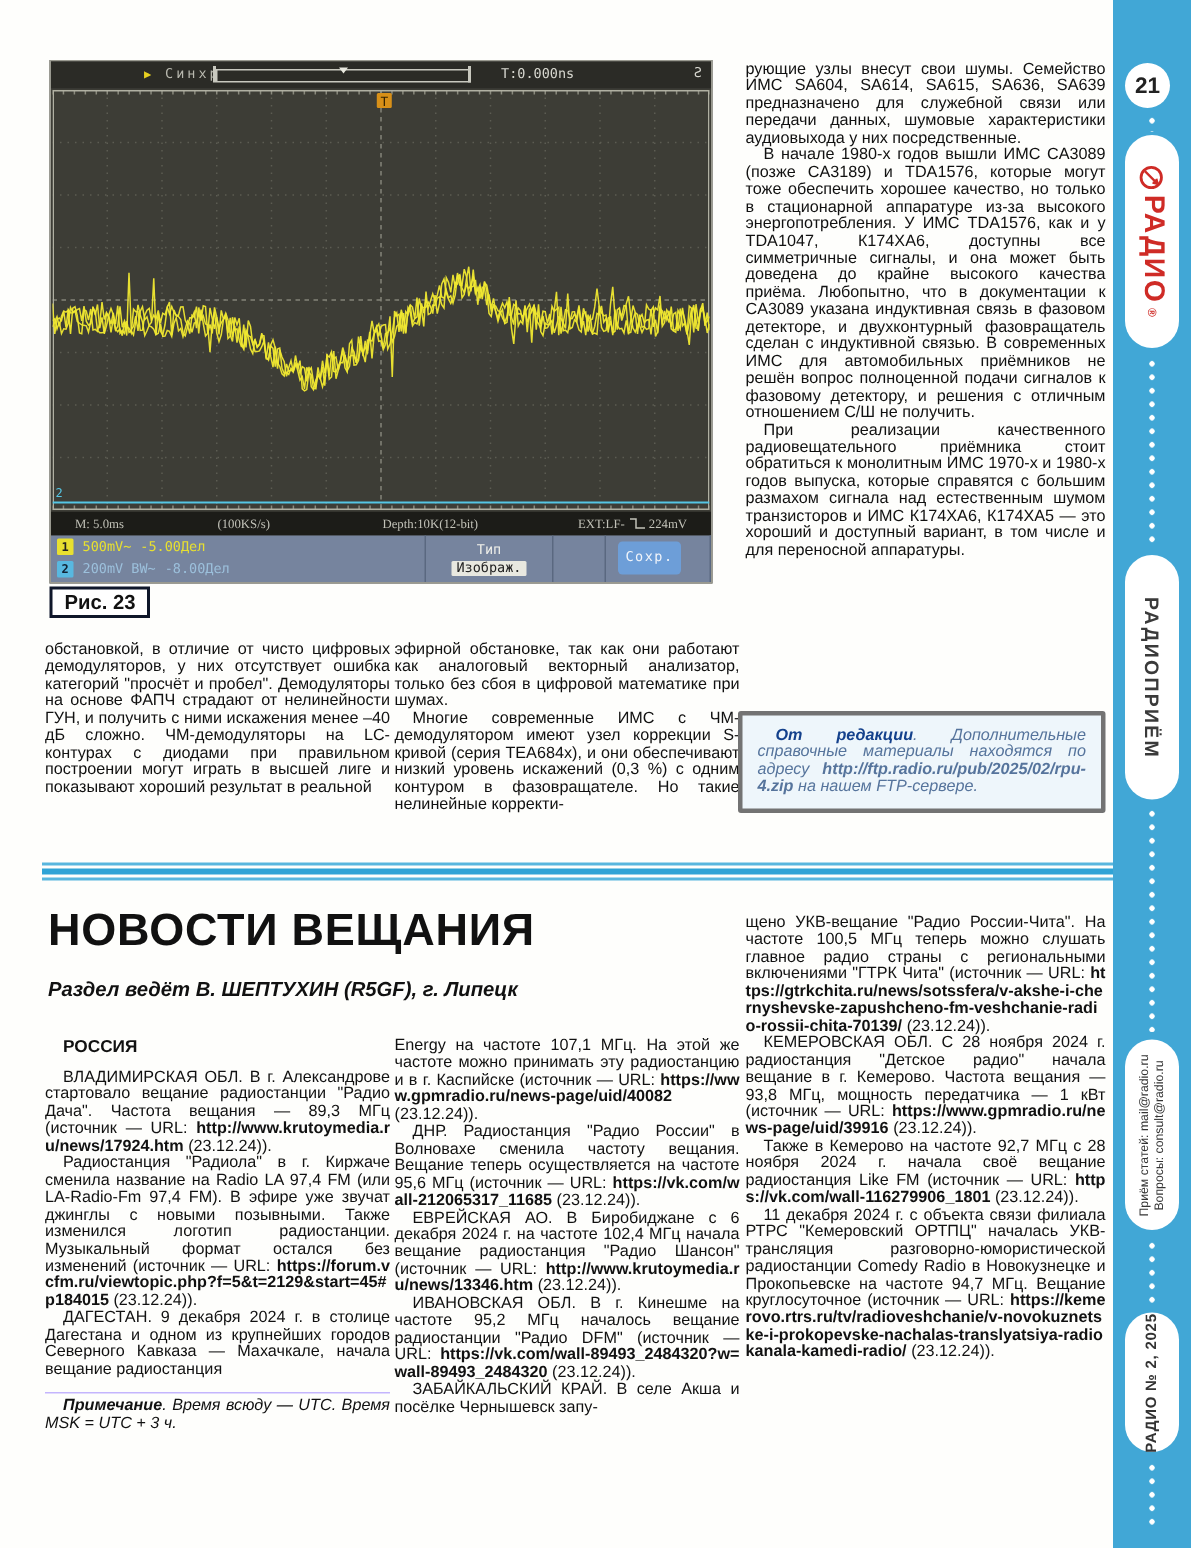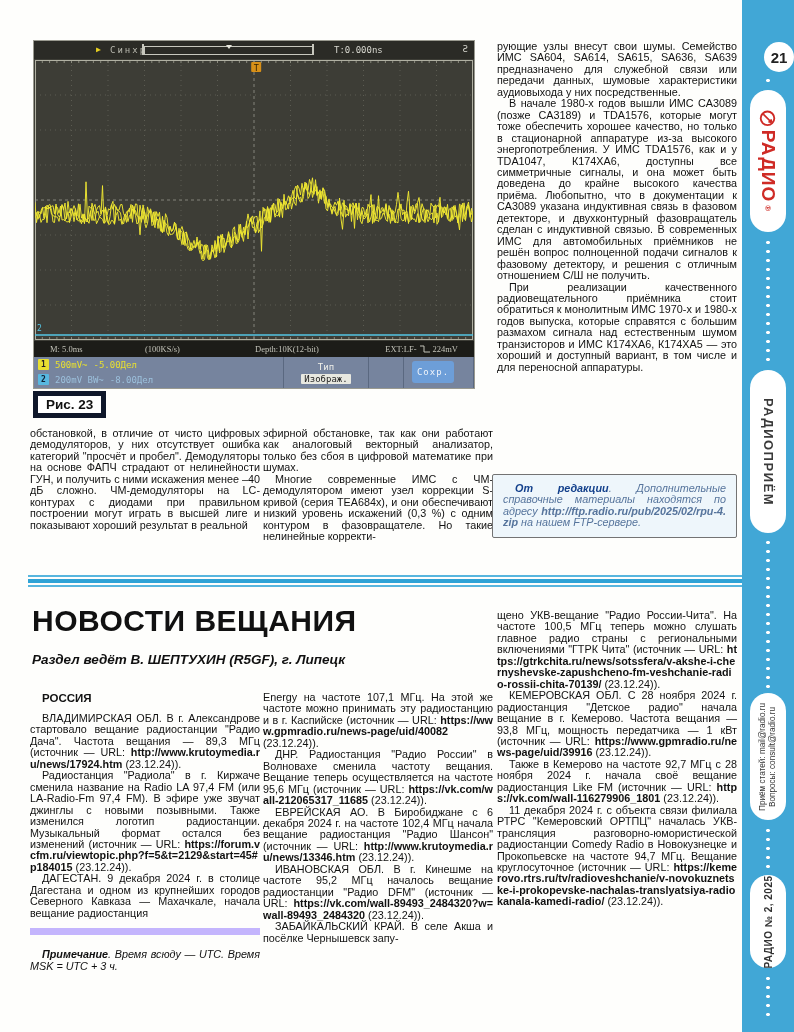--- a/index.html
+++ b/index.html
@@ -1,21 +1,21 @@
 <!DOCTYPE html>
 <html><head>
 <meta charset="utf-8">
 <style>
   html,body{margin:0;padding:0;background:#ffffff;}
   .page{position:relative;width:794px;height:1032px;background:#fefefc;overflow:hidden;
         font-family:"Liberation Sans",sans-serif;color:#111;}
 
   
   .sidebar{position:absolute;top:0;right:0;width:52px;height:1032px;background:#41a7d6;}
-  .pagenum{position:absolute;top:42px;left:22px;width:30px;height:30px;border-radius:50%;
+  .pagenum{position:absolute;top:42px;left:8px;width:30px;height:30px;border-radius:50%;
            background:#fff;display:flex;align-items:center;justify-content:center;
            font-weight:bold;font-size:15px;color:#222;}
   .dots{position:absolute;left:24px;width:4px;
         background:radial-gradient(circle,#ffffff 1.6px,rgba(255,255,255,0) 2px);
         background-size:4px 9px;background-repeat:repeat-y;}
   .vpill{position:absolute;left:8px;width:36px;background:#fff;border-radius:18px;}
   .vrot,.vrotr{position:absolute;top:50%;left:50%;white-space:nowrap;}
   .vrot{transform:translate(-50%,-50%) rotate(90deg);}
   .vrotr{transform:translate(-50%,-50%) rotate(-90deg);}
   .logo-text{font-weight:bold;font-size:19px;letter-spacing:1px;color:#cf2b26;display:flex;align-items:center;gap:3px;}
@@ -48,53 +48,53 @@
   .menu-cell{border-right:1px solid #5a6880;position:relative;}
   .ch-row{display:flex;align-items:center;gap:6px;height:15px;padding-left:4px;}
   .ch-badge{width:11px;height:11px;display:flex;align-items:center;justify-content:center;
             font-size:8px;font-weight:bold;border-radius:1px;}
   .ch1 .ch-badge{background:#e8e030;color:#222;} .ch1{color:#e8e030;}
   .ch2 .ch-badge{background:#58b8e0;color:#123;} .ch2{color:#9cc0dc;}
   .type-cell{display:flex;flex-direction:column;align-items:center;justify-content:center;gap:2px;color:#f0f0ea;}
   .type-value{background:#e8e8e0;color:#222;padding:0 3px;border-radius:1px;}
   .save-btn{position:absolute;left:8px;top:4px;width:42px;height:22px;background:#6d9ed8;border-radius:3px;
             color:#f0f4fa;display:flex;align-items:center;justify-content:center;letter-spacing:1px;}
-  .fig-caption{position:absolute;left:33px;top:391px;display:inline-block;border:5px solid #0f172a;
+  .fig-caption{position:absolute;left:33px;top:391px;display:inline-block;border:2px solid #0f172a;
                padding:1px 8px;font-weight:bold;font-size:13.5px;background:#fff;}
 
   
   .p{font-size:10.8px;line-height:11.45px;text-align:justify;margin:0 0 0 0;}
   .ind{text-indent:12px;}
   .seg-b{font-weight:normal;}
   .seg-i{font-style:italic;}
   .seg-bi{font-weight:bold;font-style:italic;}
   .seg-u{font-weight:bold;overflow-wrap:anywhere;word-break:break-all;}
   .seg-biu{font-weight:bold;font-style:italic;overflow-wrap:anywhere;word-break:break-all;}
   .seg-lbl{font-weight:bold;font-style:italic;color:#14418c;}
   .acol1{position:absolute;left:30px;top:428px;width:230px;}
   .acol2{position:absolute;left:263px;top:428px;width:230px;}
   .acol3{position:absolute;left:497px;top:41px;width:240px;}
 
   .note-box{position:absolute;left:492px;top:474px;width:245px;background:#eef6fb;
-            border:1px solid #737373;border-radius:2px;padding:8px 10px;box-sizing:border-box;}
+            border:3px solid #737373;border-radius:2px;padding:8px 10px;box-sizing:border-box;}
   .note-box .p{color:#56749c;}
 
   .divider{position:absolute;left:28px;top:575px;width:714px;}
   .divider .d1{height:2px;background:#58b6de;margin-bottom:2px;}
   .divider .d2{height:4px;background:#2fa3d6;margin-bottom:2px;}
   .divider .d3{height:2px;background:#58b6de;}
 
   
   .news-title{position:absolute;left:32px;top:604px;font-size:30px;font-weight:bold;letter-spacing:0.5px;}
   .news-editor{position:absolute;left:32px;top:652px;font-size:13.5px;font-weight:bold;font-style:italic;}
   .ncol1{position:absolute;left:30px;top:692px;width:230px;}
   .ncol2{position:absolute;left:263px;top:692px;width:230px;}
   .ncol3{position:absolute;left:497px;top:610px;width:240px;}
   .region-header{font-weight:bold;font-size:11.5px;margin:0 0 9px 12px;}
-  .footnote{margin-top:9px;border-top:7px solid #c4b5fd;width:100%;padding-top:14px;box-sizing:border-box;}
+  .footnote{margin-top:9px;border-top:1px solid #c4b5fd;width:100%;padding-top:3px;box-sizing:border-box;}
   .footnote .p{width:100%;}
 </style>
 </head>
 <body>
 
 <div class="page">
 
   <div class="scope">
     <div class="scope-head">
       <span class="sync-arrow">▶</span>

